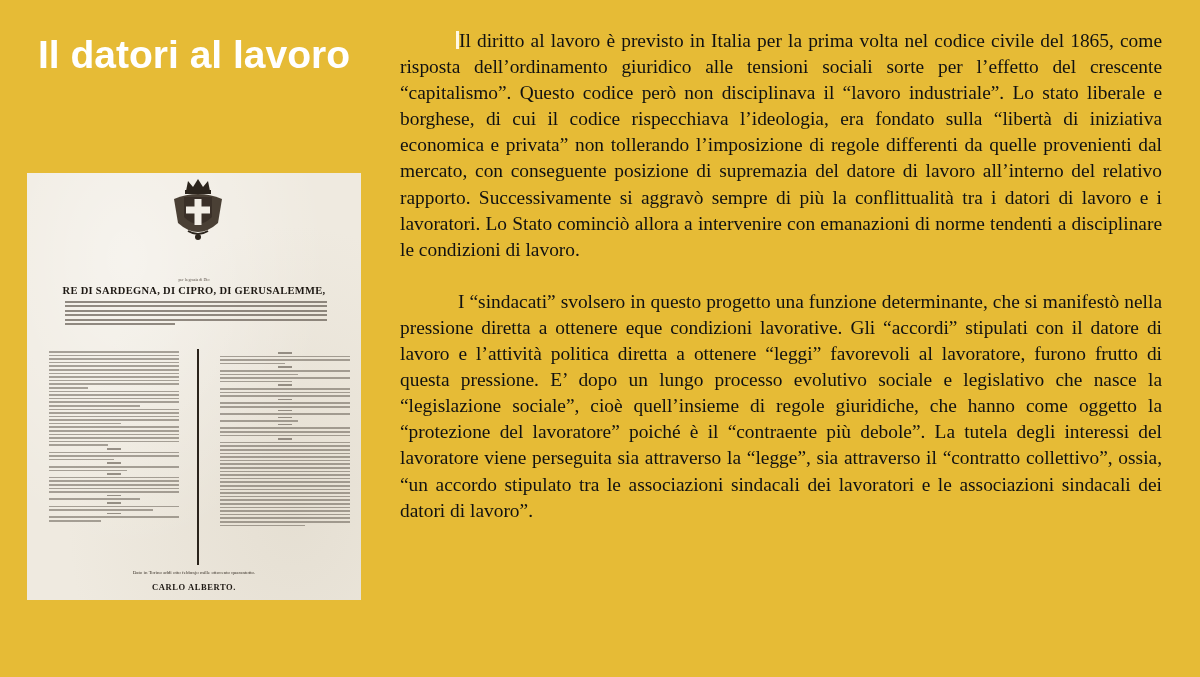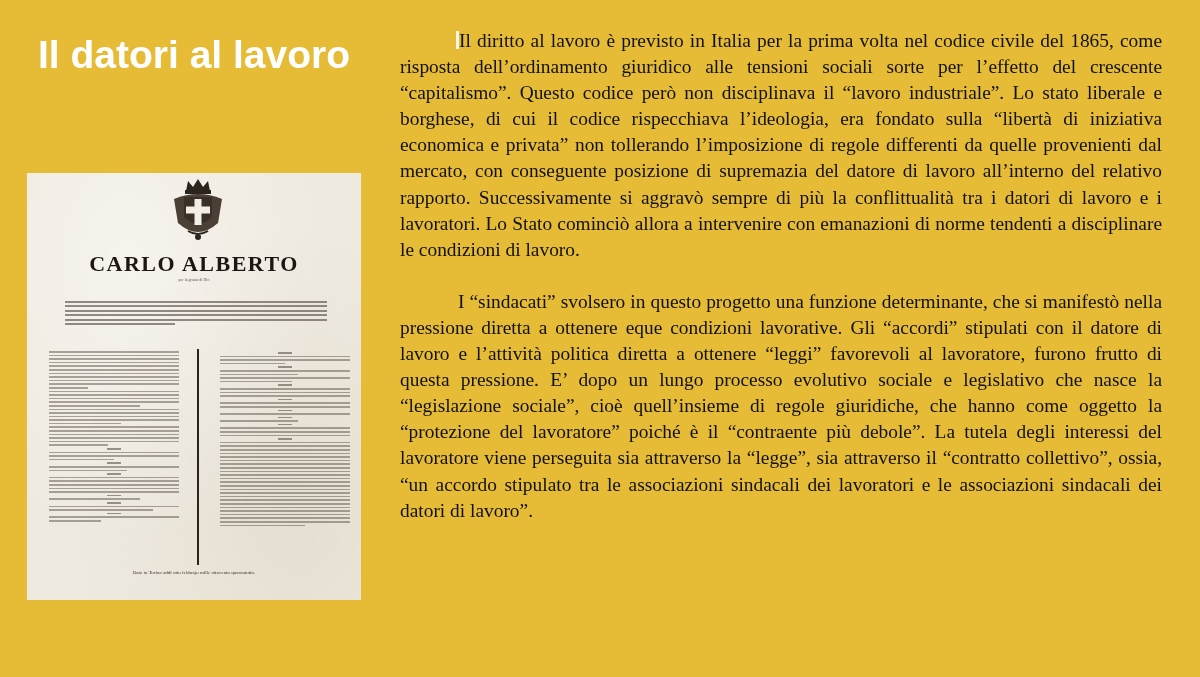--- a/index.html
+++ b/index.html
@@ -176,22 +176,22 @@
 
     <path d="M16 20 L44 20 L44 40 Q30 54 16 40 Z" fill="#3a3028"></path>
 
     <rect x="26.5" y="22" width="7" height="26" fill="#f2eee6"></rect>
     <rect x="18" y="29.5" width="24" height="7" fill="#f2eee6"></rect>
 
     <path d="M20 54 Q30 60 40 54" stroke="#2b241c" stroke-width="2" fill="none"></path>
     <circle cx="30" cy="60" r="3" fill="#2b241c"></circle>
   </svg>
 
-  <div class="poster-heading poster-name">CARLO ALBERTO</div>
   <div class="poster-heading poster-grace">per la grazia di Dio</div>
+  <div class="poster-heading poster-king">RE DI SARDEGNA, DI CIPRO, DI GERUSALEMME,</div>
 
   <div class="poster-titles">
     <div class="fine-line" style="width:100%"></div>
     <div class="fine-line" style="width:100%"></div>
     <div class="fine-line" style="width:100%"></div>
     <div class="fine-line" style="width:100%"></div>
     <div class="fine-line" style="width:100%"></div>
     <div class="fine-line" style="width:42%"></div>
   </div>
 
@@ -294,18 +294,19 @@
     <div class="fine-line" style="width:100%"></div>
     <div class="fine-line" style="width:100%"></div>
     <div class="fine-line" style="width:100%"></div>
     <div class="fine-line" style="width:100%"></div>
     <div class="fine-line" style="width:100%"></div>
     <div class="fine-line" style="width:100%"></div>
     <div class="fine-line" style="width:65%"></div>
   </div>
 
   <div class="poster-dated">Dato in Torino addì otto febbrajo mille ottocento quarantotto.</div>
+  <div class="poster-signature">CARLO ALBERTO.</div>
 </div>
 
 <div class="body-text">
   <p><span class="cursor-mark"></span><span>I</span><span>l diritto al lavoro è previsto in Italia per la prima volta nel codice civile del 1865, come risposta dell’ordinamento giuridico alle tensioni sociali sorte per l’effetto del crescente “capitalismo”. Questo codice però non disciplinava il “lavoro industriale”. Lo stato liberale e borghese, di cui il codice rispecchiava l’ideologia, era fondato sulla “libertà di iniziativa economica e privata” non tollerando l’imposizione di regole differenti da quelle provenienti dal mercato, con conseguente posizione di supremazia del datore di lavoro all’interno del relativo rapporto. Successivamente si aggravò sempre di più la conflittualità tra i datori di lavoro e i lavoratori. Lo Stato cominciò allora a intervenire con emanazioni di norme tendenti a disciplinare le condizioni di lavoro.</span></p>
   <p>I “sindacati” svolsero in questo progetto una funzione determinante, che si manifestò nella pressione diretta a ottenere eque condizioni lavorative. Gli “accordi” stipulati con il datore di lavoro e l’attività politica diretta a ottenere “leggi” favorevoli al lavoratore, furono frutto di questa pressione. E’ dopo un lungo processo evolutivo sociale e legislativo che nasce la “legislazione sociale”, cioè quell’insieme di regole giuridiche, che hanno come oggetto la “protezione del lavoratore” poiché è il “contraente più debole”. La tutela degli interessi del lavoratore viene perseguita sia attraverso la “legge”, sia attraverso il “contratto collettivo”, ossia, “un accordo stipulato tra le associazioni sindacali dei lavoratori e le associazioni sindacali dei datori di lavoro”.</p>
 </div>
 
 </body></html>

